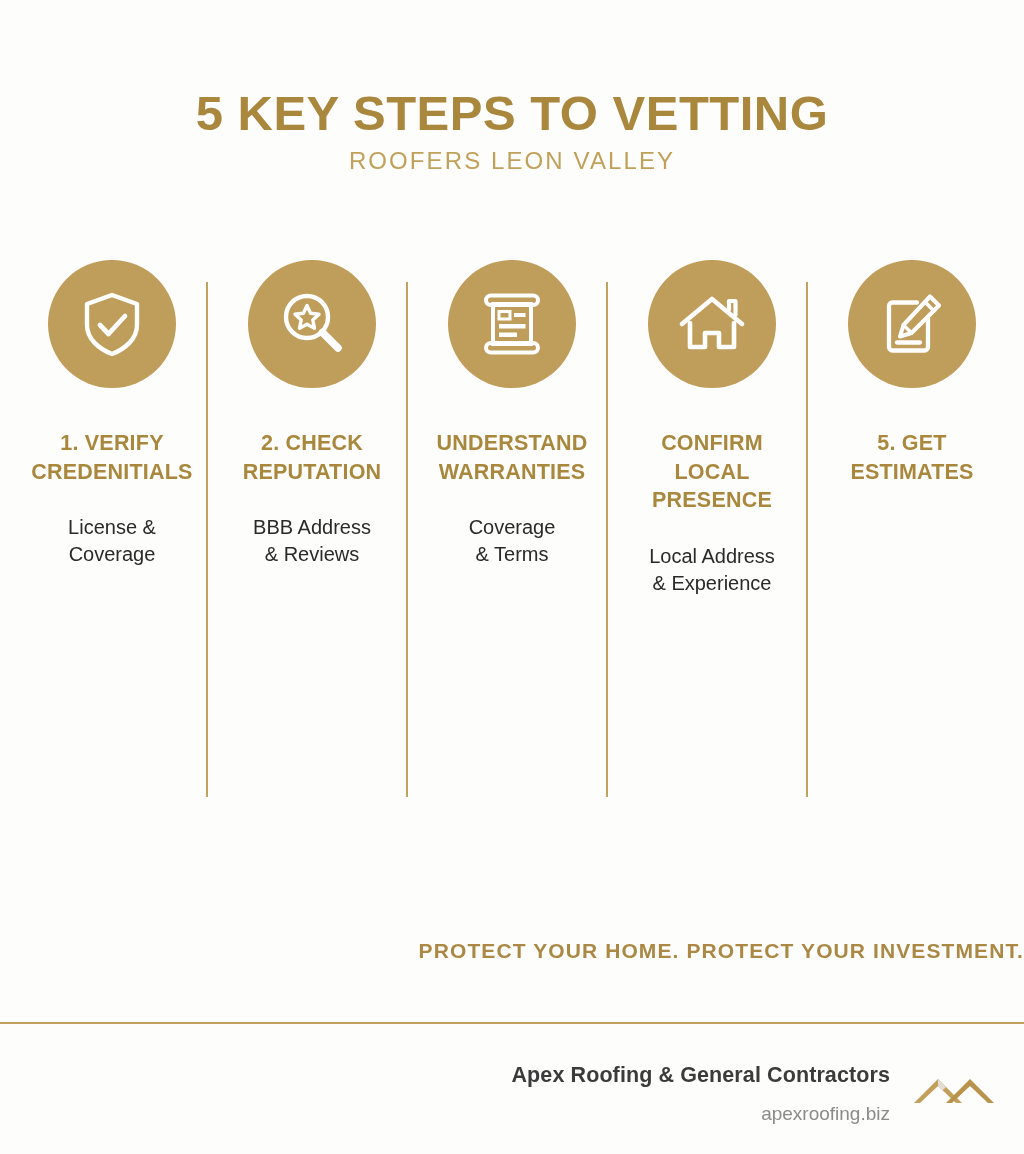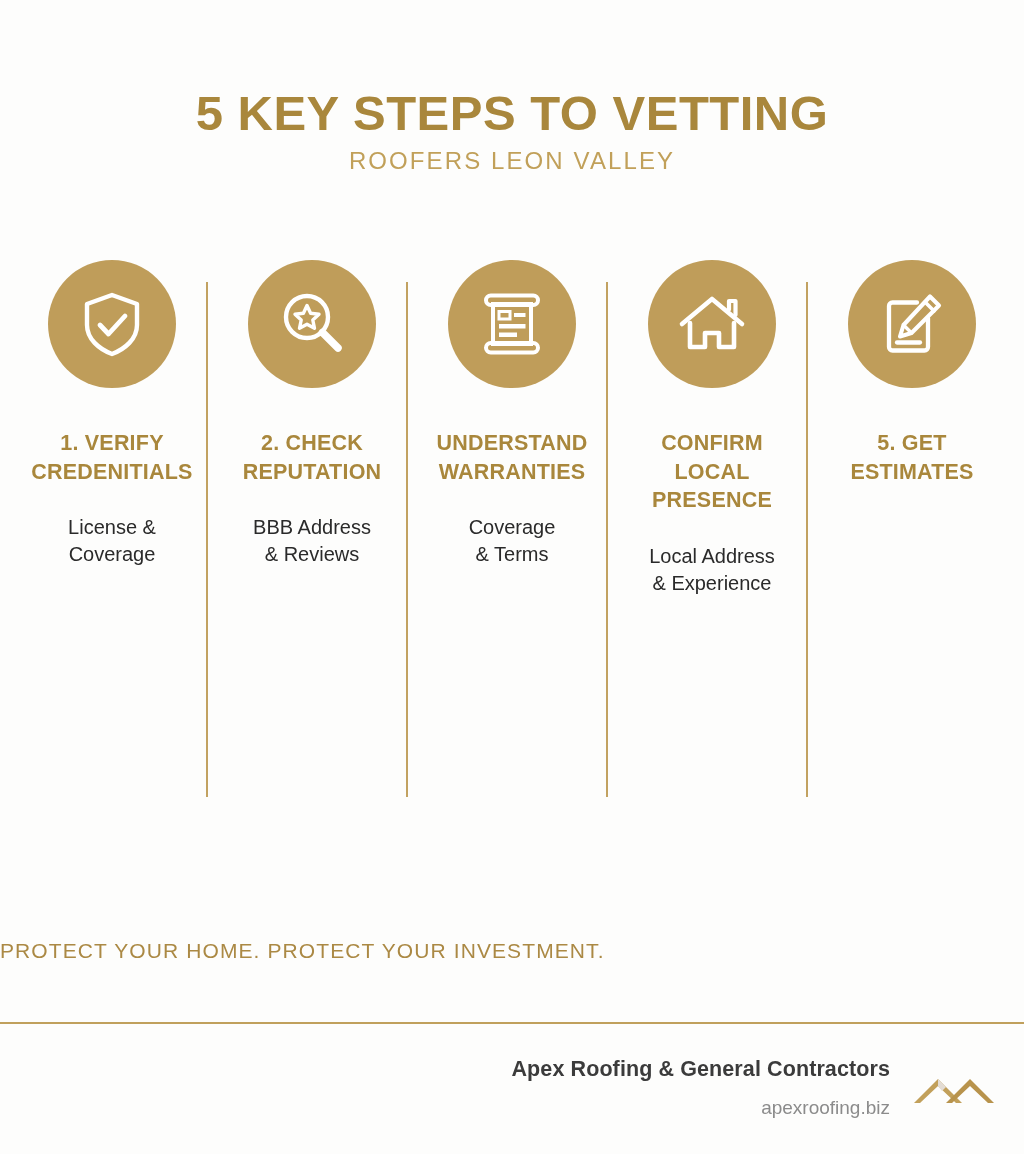--- a/index.html
+++ b/index.html
@@ -111,24 +111,24 @@
     color:#2a2a2a;
   }
   .step-desc span { display:block; }
 
   
   .tagline {
     position:absolute;
     left:0;
     top:937px;
     width:100%;
-    text-align:left;
+    text-align:right;
     font-size:21px;
     line-height:28px;
-    font-weight:400;
+    font-weight:700;
     letter-spacing:1.1px;
     color:#ab8944;
     text-transform:uppercase;
   }
 
   
   .footer-rule {
     position:absolute;
     left:0;
     top:1022px;
@@ -149,20 +149,21 @@
   }
 
   .footer-text { text-align:right; }
 
   .brand-name {
     font-size:21.5px;
     line-height:26px;
     font-weight:bold;
     color:#3b3b3b;
     letter-spacing:0.1px;
+    margin-top:6px;
   }
 
   .brand-url {
     margin-top:14px;
     font-size:19px;
     line-height:24px;
     font-weight:400;
     color:#8b8b8b;
   }
 

